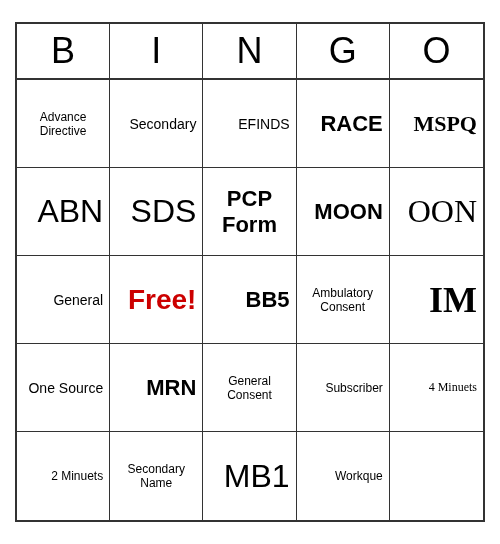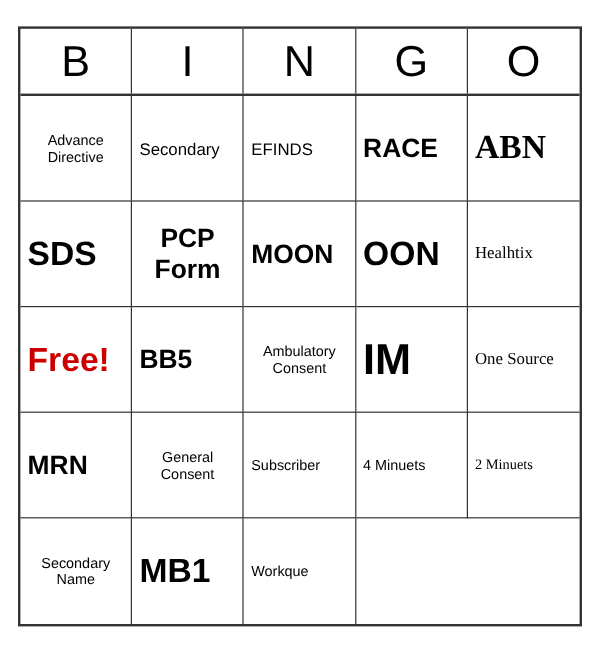--- a/index.html
+++ b/index.html
@@ -34,35 +34,35 @@
     .bingo-grid {
       display: grid;
       grid-template-columns: repeat(5, 1fr);
       grid-template-rows: repeat(5, 88px);
     }
     .bingo-cell {
       border-right: 1px solid #333;
       border-bottom: 1px solid #333;
       display: flex;
       align-items: center;
-      justify-content: flex-start;
+      justify-content: flex-end;
       text-align: center;
       padding: 6px;
       font-size: 14px;
     }
     .bingo-cell:nth-child(5n) {
       border-right: none;
       font-family: Liberation Serif, serif;
     }
     .bingo-cell:nth-child(n+21) {
       border-bottom: none;
     }
     .cell-large {
-      font-size: 28px;
-      font-weight: bold;
+      font-size: 32px;
+      font-weight: normal;
     }
     .cell-medium {
       font-size: 22px;
       font-weight: bold;
     }
     .cell-free {
       font-size: 28px;
       font-weight: bold;
       color: #cc0000;
     }
@@ -88,36 +88,39 @@
       <div class="bingo-cell">
         <span>Secondary</span>
       </div>
       <div class="bingo-cell">
         <span>EFINDS</span>
       </div>
       <div class="bingo-cell">
         <span class="cell-medium">RACE</span>
       </div>
       <div class="bingo-cell">
+        <span class="cell-medium">MSPQ</span>
+      </div>
+      <div class="bingo-cell">
         <span class="cell-large">ABN</span>
       </div>
       <div class="bingo-cell">
         <span class="cell-large">SDS</span>
       </div>
       <div class="bingo-cell">
         <span class="cell-medium">PCP Form</span>
       </div>
       <div class="bingo-cell">
         <span class="cell-medium">MOON</span>
       </div>
       <div class="bingo-cell">
         <span class="cell-large">OON</span>
       </div>
       <div class="bingo-cell">
-        <span>Healhtix</span>
+        <span>General</span>
       </div>
       <div class="bingo-cell">
         <span class="cell-free">Free!</span>
       </div>
       <div class="bingo-cell">
         <span class="cell-medium">BB5</span>
       </div>
       <div class="bingo-cell">
         <span class="cell-small">Ambulatory Consent</span>
       </div>

